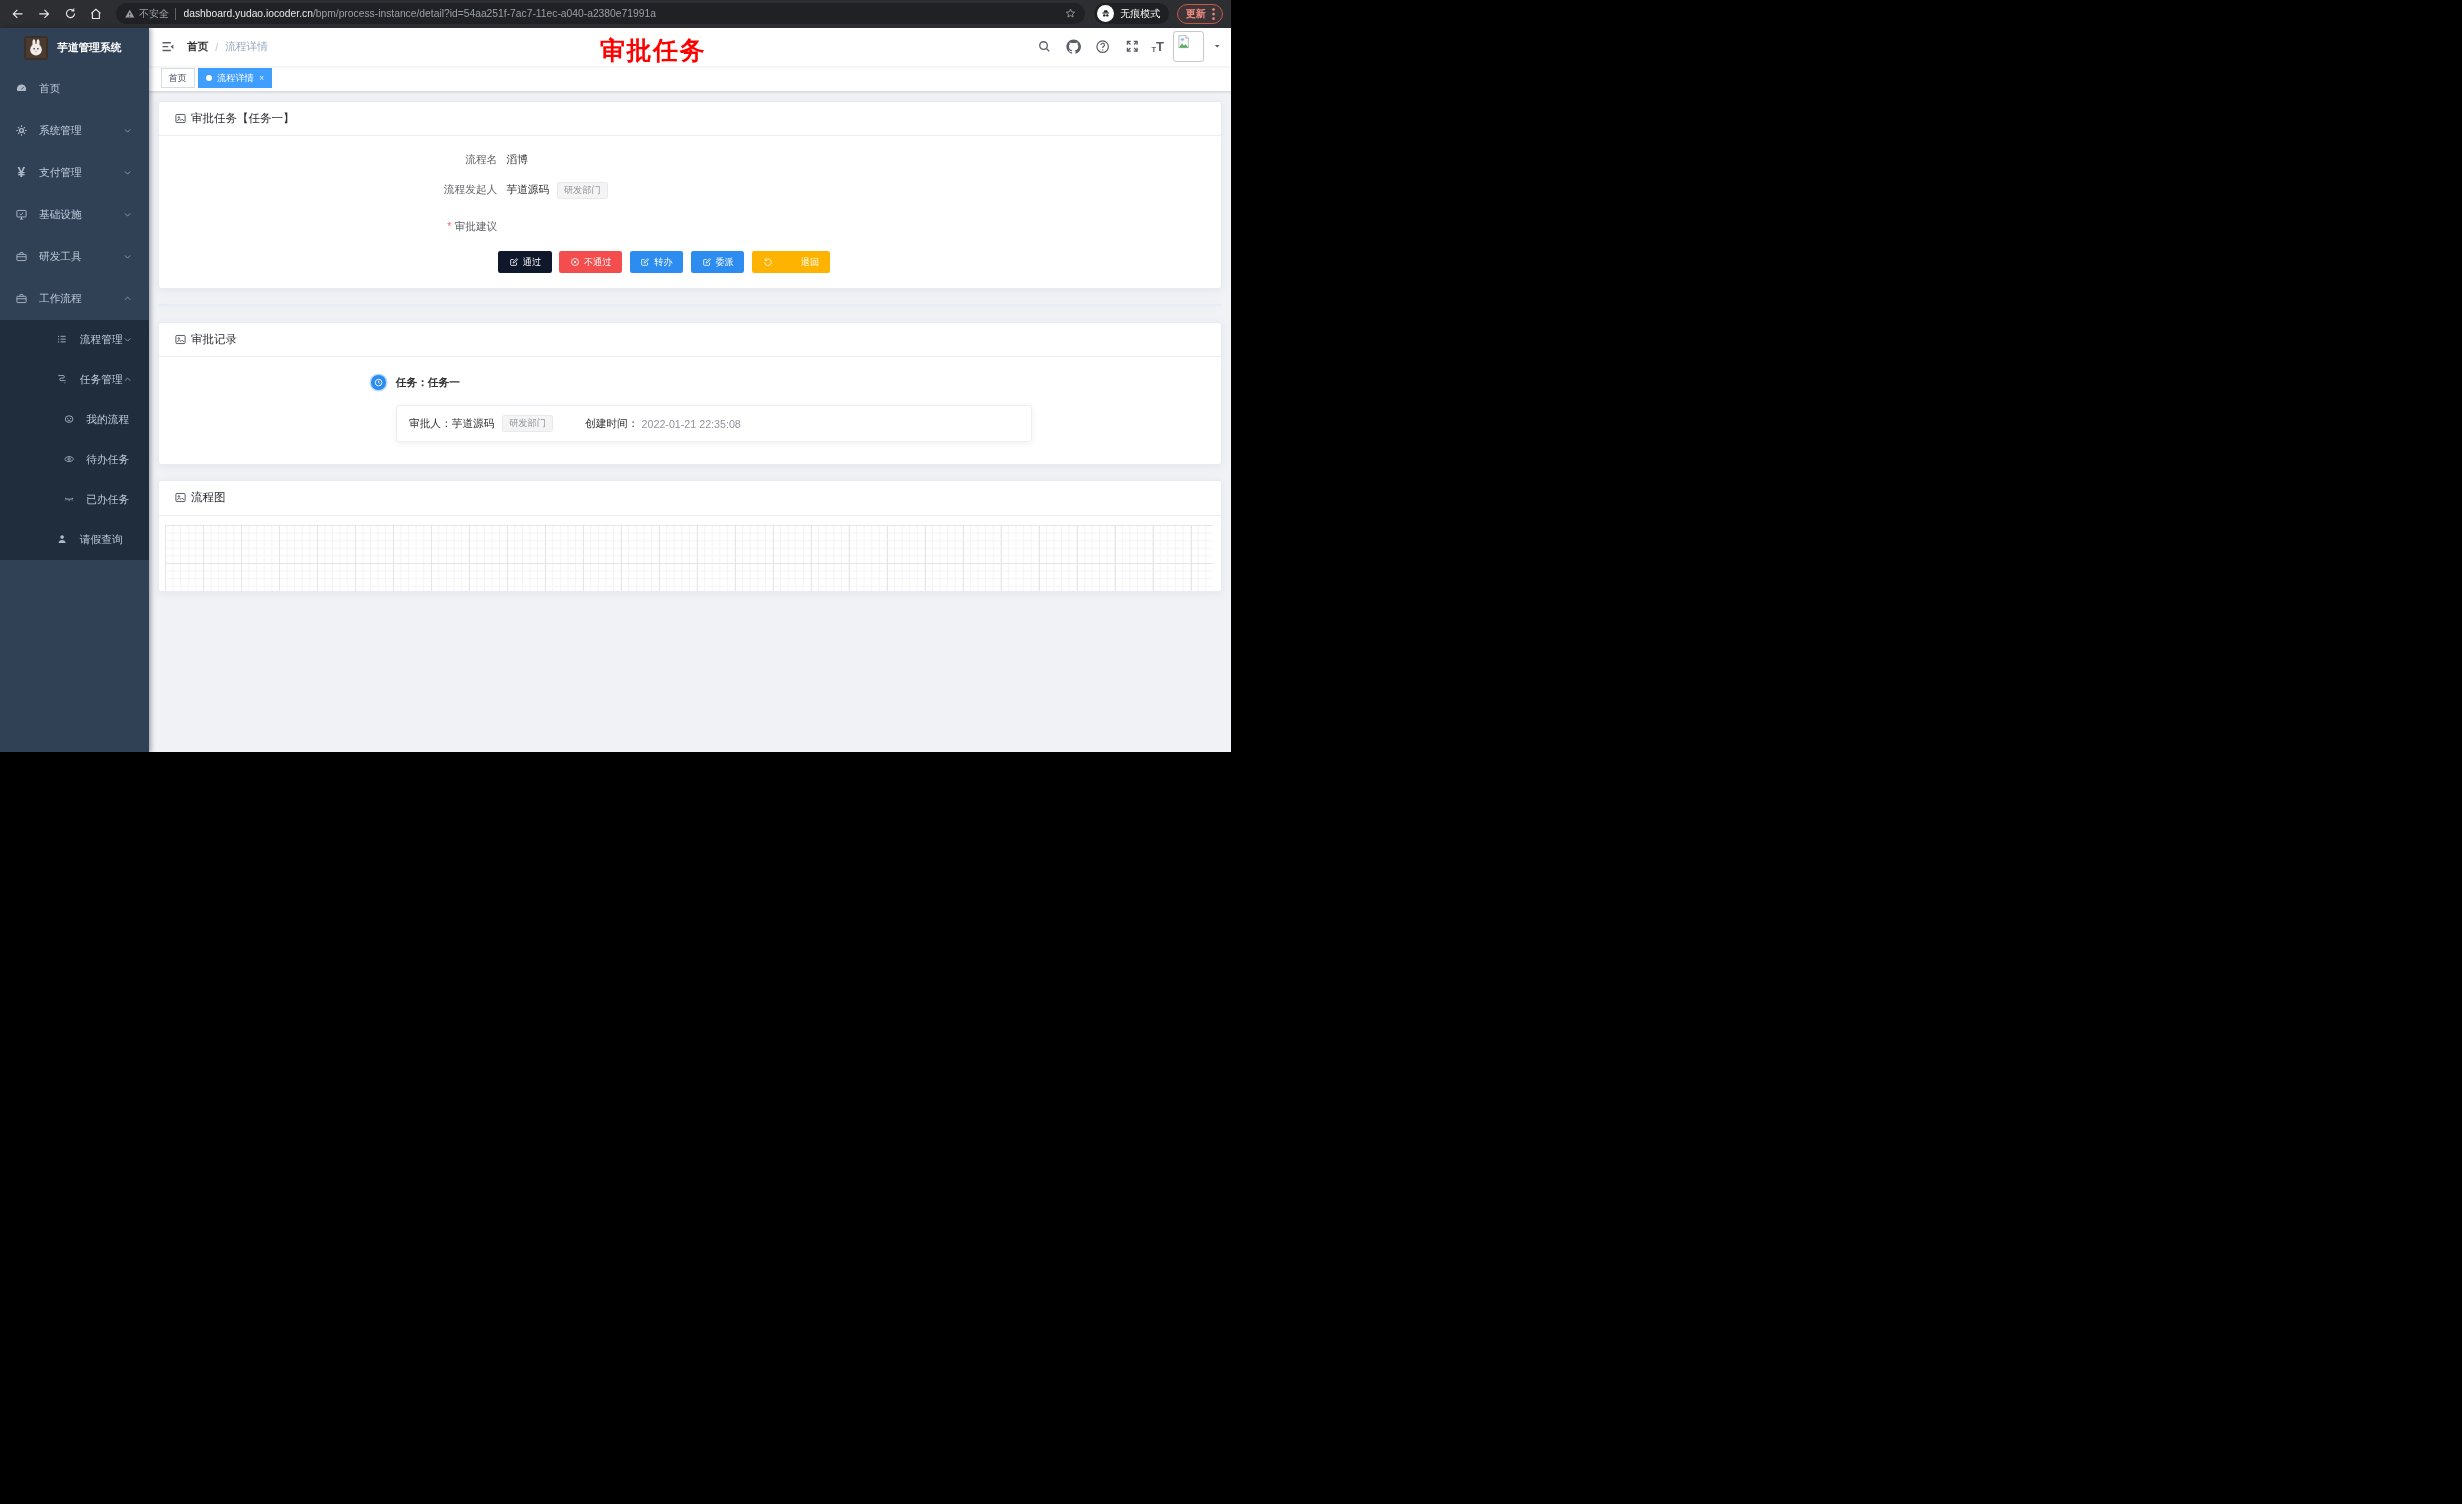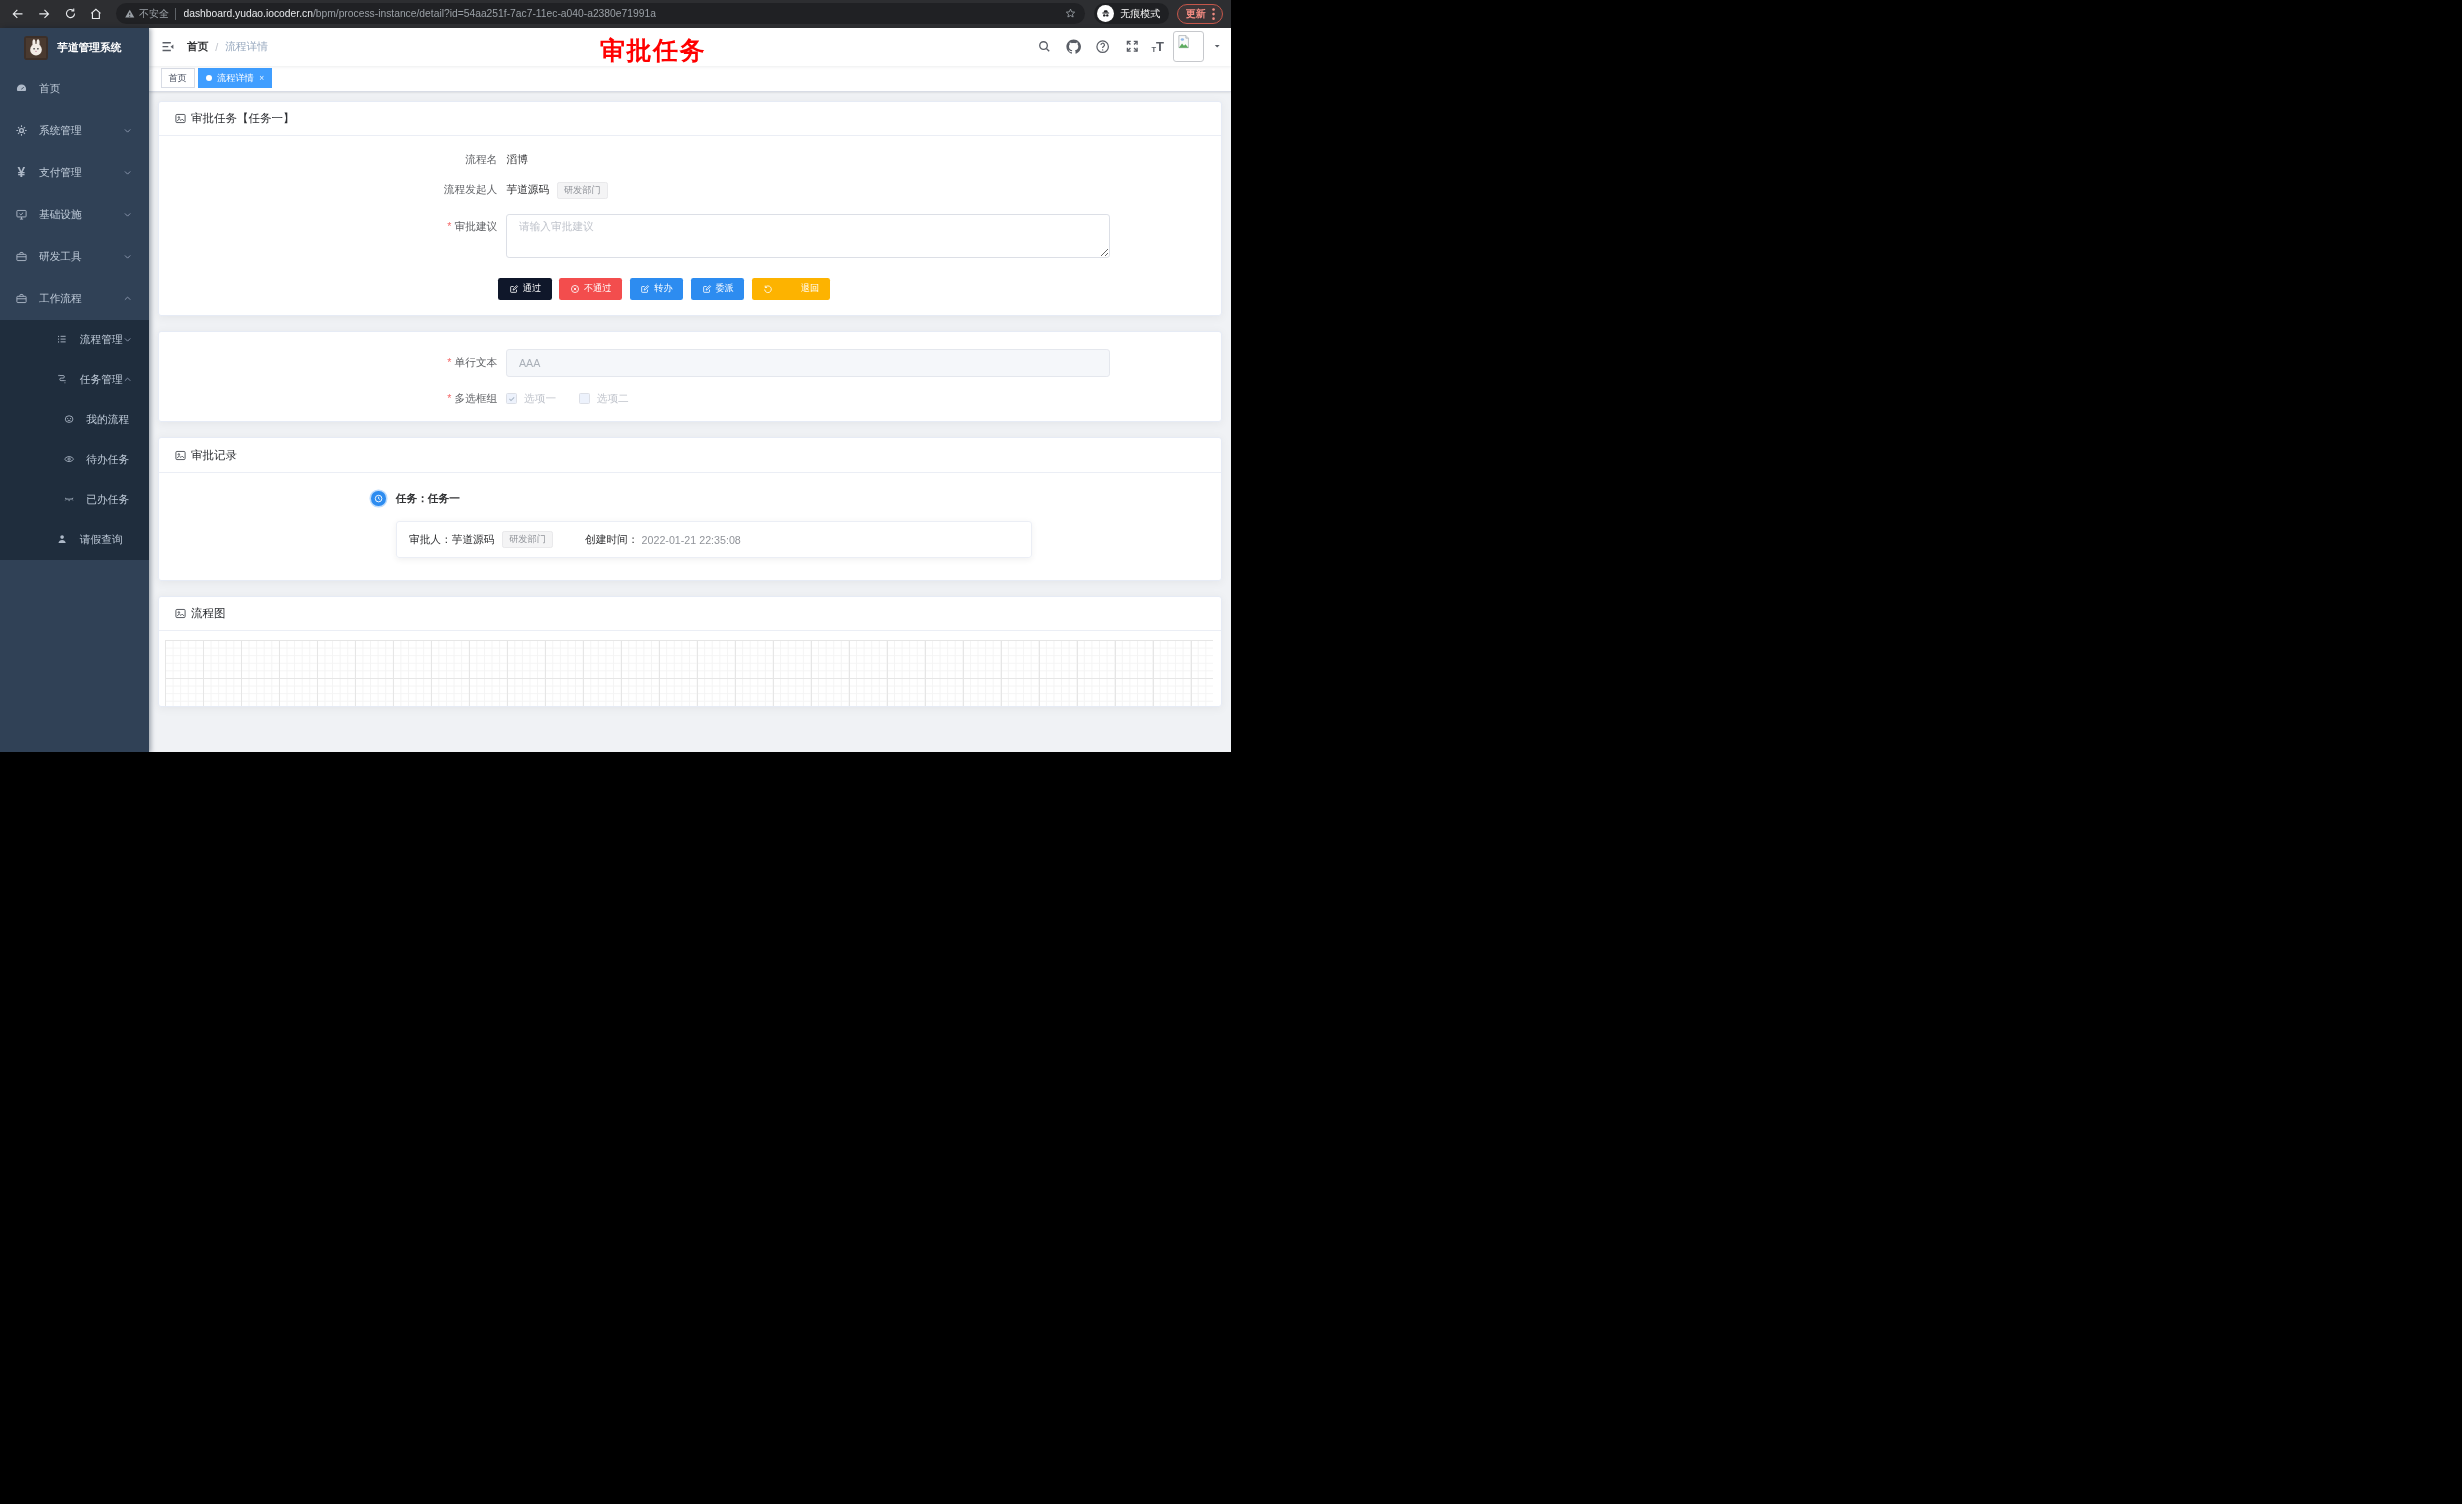--- a/index.html
+++ b/index.html
@@ -446,23 +446,20 @@
             </div>
             <div class="form-row">
               <span class="flabel">流程发起人</span>
               <span class="fvalue">
                 <span>芋道源码</span>
                 <span class="tag">研发部门</span>
               </span>
             </div>
             <div class="form-row" style="align-items:flex-start;">
               <span class="flabel req" style="margin-top:6.1px;">审批建议</span>
-              <span class="ta-wrap">
-                <textarea class="suggest" placeholder="请输入审批建议" style=""></textarea>
-              </span>
             </div>
             <div class="btn-row">
               <button class="btn btn-pass">
                 <svg width="10" height="10" viewBox="0 0 24 24" fill="none" stroke="#fff" stroke-width="2">
                     <path d="M18 13.5v5A1.5 1.5 0 0 1 16.5 20h-11A1.5 1.5 0 0 1 4 18.5v-11A1.5 1.5 0 0 1 5.5 6H11"></path>
                     <path d="M9.8 14.6l.9-3.2 7.6-7.6 2.3 2.3-7.6 7.6z"></path>
                   </svg>
                 <span>通过</span>
               </button>
               <button class="btn btn-reject">
@@ -491,43 +488,20 @@
                     <path d="M5.3 8.2A8 8 0 1 1 4 13.3"></path>
                     <path d="M5.3 3.8v4.6h4.6"></path>
                   </svg>
                 <span>退回</span>
               </button>
             </div>
           </div>
         </section>
 
         <section class="card">
-          <div class="card-body">
-            <div class="form-row">
-              <span class="flabel req">单行文本</span>
-              <input class="dis-input" disabled="" value="AAA" style="">
-            </div>
-            <div class="form-row">
-              <span class="flabel req">多选框组</span>
-              <span class="cbx-group">
-                <span class="cbx-item">
-                  <span class="cbx">
-                    <svg width="7.6" height="7.6" viewBox="0 0 24 24" fill="none" stroke="#a9b6c6" stroke-width="3.4">
-                        <path d="M4.5 12.5l5 5 10-10"></path>
-                      </svg>
-                  </span>
-                  <span>选项一</span>
-                </span>
-                <span class="cbx-item">
-                  <span class="cbx"></span>
-                  <span>选项二</span>
-                </span>
-              </span>
-            </div>
-          </div>
         </section>
 
         <section class="card">
           <div class="card-header">
             <span class="cic">
               <svg width="13" height="13" viewBox="0 0 24 24" fill="none" stroke="currentColor" stroke-width="1.7">
                   <rect x="3.5" y="4.5" width="17" height="15" rx="2"></rect>
                   <circle cx="9" cy="10" r="1.4"></circle>
                   <path d="M5.5 17l4.3-4.3 2.9 2.9 2.5-2.5 3.3 3.4"></path>
                 </svg>

